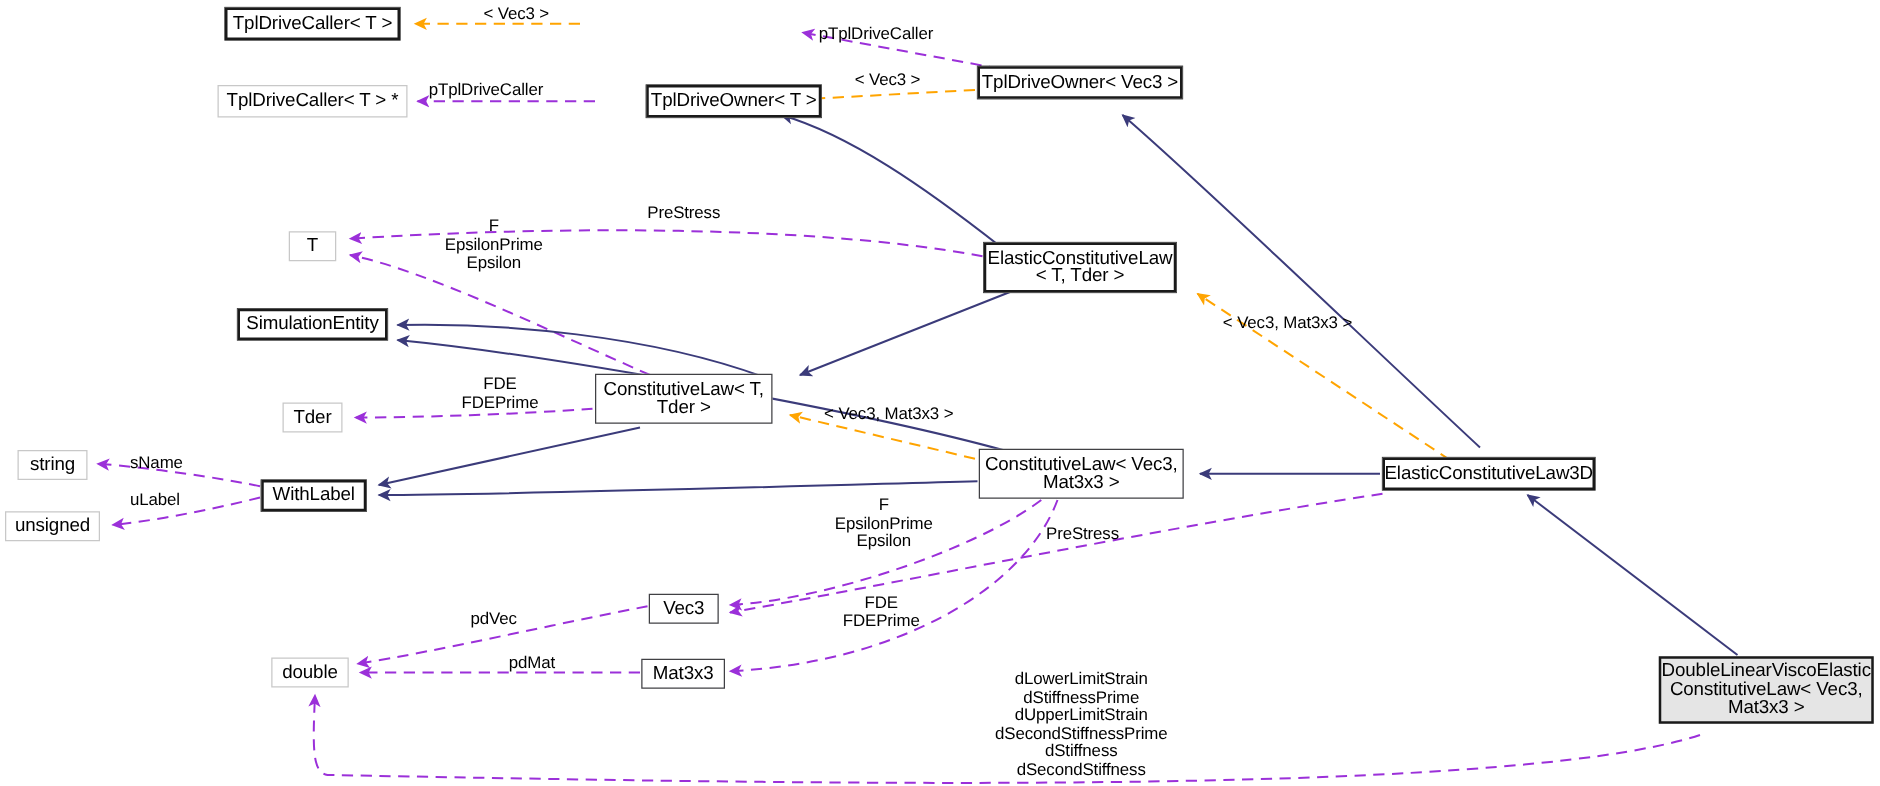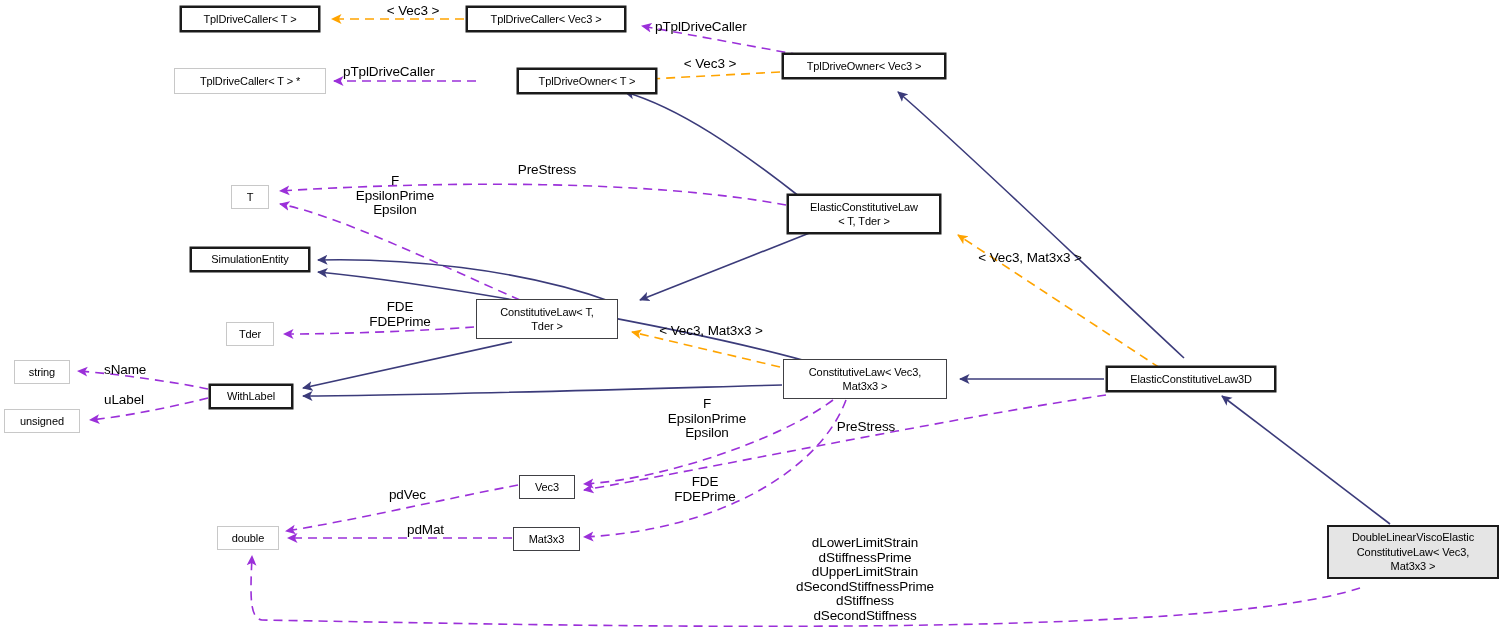--- a/index.html
+++ b/index.html
@@ -23,21 +23,21 @@
     height: 629px;
     pointer-events: none;
   }
   .node {
     position: absolute;
     box-sizing: border-box;
     display: flex;
     align-items: center;
     justify-content: center;
     text-align: center;
-    font-size: 11px;
+    font-size: 15px;
     line-height: 14.5px;
     color: #000000;
     background: #ffffff;
     white-space: pre;
     letter-spacing: -0.1px;
   }
   
   .node.strong {
     border: 2px solid #1a1a1a;
     box-shadow: 0 0 0 0.5px #1a1a1a;
@@ -136,21 +136,20 @@
 
       <path d="M1184,358 C1100,280 960,145 898,92" stroke="#3b3b7a" marker-end="url(#arrow-inherit)"></path>
 
       <path d="M1390,524 L1222,396" stroke="#3b3b7a" marker-end="url(#arrow-inherit)"></path>
 
     </g>
   </svg>
 
   <div class="node strong" style="left:180px; top:6px; width:140px; height:26px;">TplDriveCaller&lt; T &gt;</div>
 
-  <div class="node strong" style="left:466px; top:6px; width:160px; height:26px;">TplDriveCaller&lt; Vec3 &gt;</div>
 
   <div class="node light" style="left:174px; top:68px; width:152px; height:26px;">TplDriveCaller&lt; T &gt; *</div>
 
   <div class="node strong" style="left:477px; top:68px; width:140px; height:26px;margin-left:40px;">TplDriveOwner&lt; T &gt;</div>
 
   <div class="node strong" style="left:782px; top:53px; width:164px; height:26px;">TplDriveOwner&lt; Vec3 &gt;</div>
 
   <div class="node light" style="left:231px; top:185px; width:38px; height:24px;">T</div>
 
   <div class="node strong" style="left:190px; top:247px; width:120px; height:25px;">SimulationEntity</div>
@@ -211,21 +210,21 @@
 
   <div class="edge-label" style="left:655px; top:397px; width:104px;">F
 EpsilonPrime
 Epsilon</div>
 
   <div class="edge-label" style="left:815px; top:420px; width:102px;">PreStress</div>
 
   <div class="edge-label" style="left:655px; top:475px; width:100px;">FDE
 FDEPrime</div>
 
-  <div class="edge-label" style="left:364px; top:488px; width:62px; text-align:right;">pdVec</div>
+  <div class="edge-label" style="left:364px; top:488px; width:62px; text-align:center;">pdVec</div>
 
   <div class="edge-label" style="left:375px; top:523px; width:62px; text-align:left;padding-left:32px;">pdMat</div>
 
   <div class="edge-label" style="left:763px; top:536px; width:204px;">dLowerLimitStrain
 dStiffnessPrime
 dUpperLimitStrain
 dSecondStiffnessPrime
 dStiffness
 dSecondStiffness</div>
 

